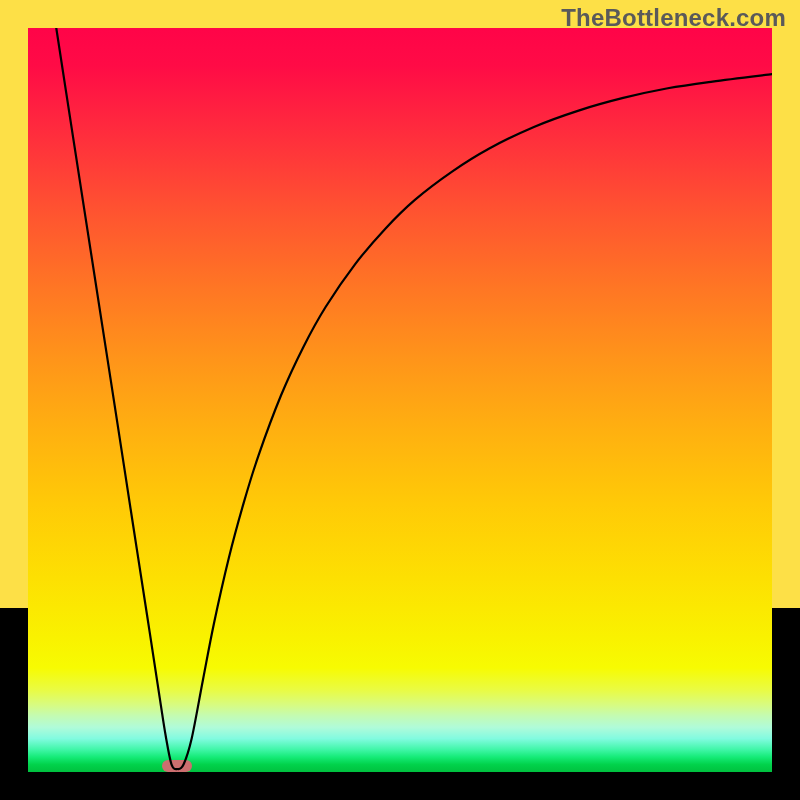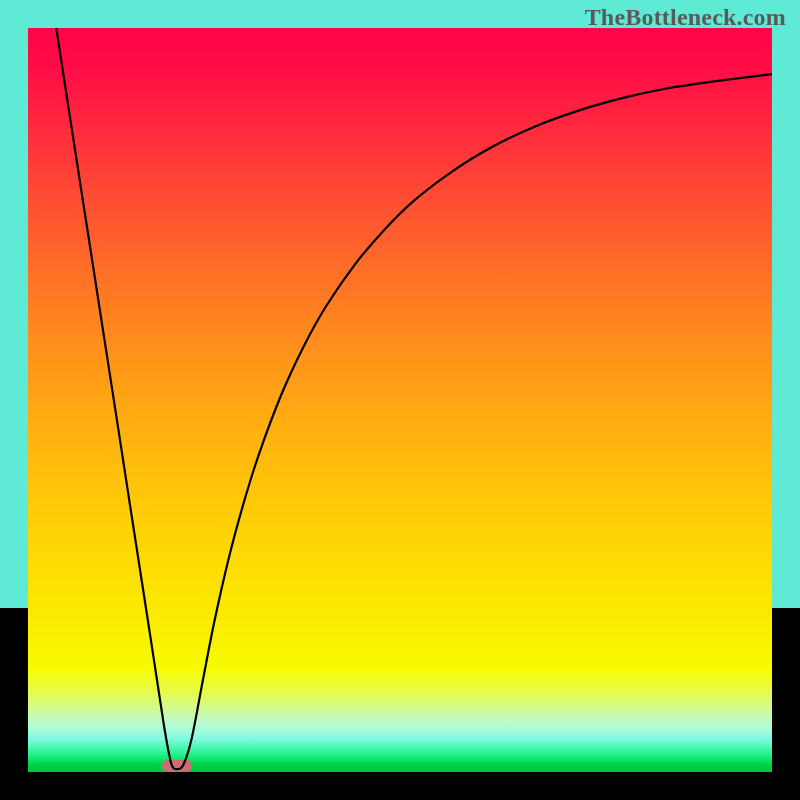--- a/index.html
+++ b/index.html
@@ -8,22 +8,21 @@
     width: 800px;
     height: 800px;
     overflow: hidden;
     font-family: Arial, Helvetica, sans-serif;
     background: #000;
   }
   .frame {
     position: relative;
     width: 800px;
     height: 608px;
-    background: #5eead4;
-    font-family: Liberation Serif, serif;
+    background: #fde047;
   }
   .watermark {
     position: absolute;
     top: 4px;
     right: 14px;
     color: #5a5a5a;
     font-size: 24px;
     font-weight: 600;
     letter-spacing: 0.2px;
     z-index: 10;

